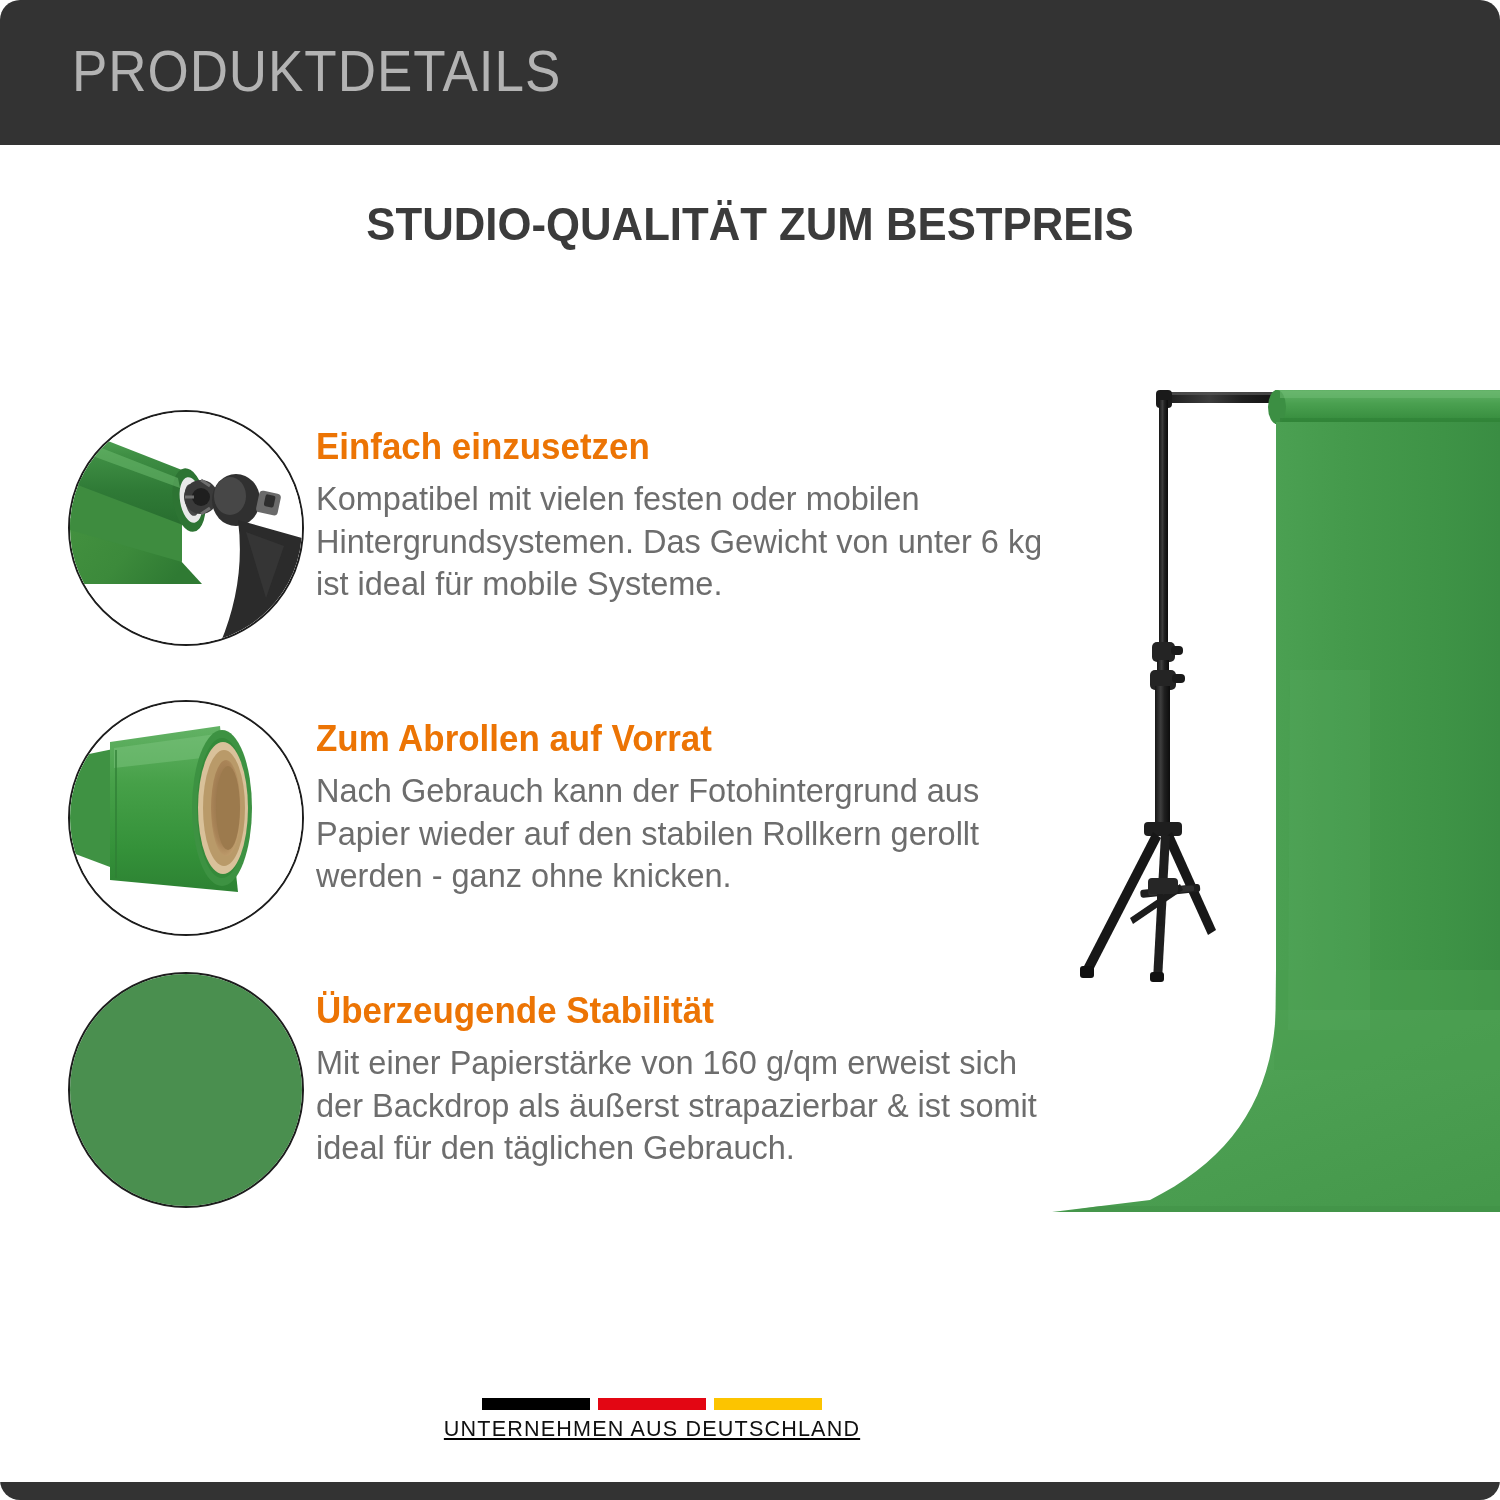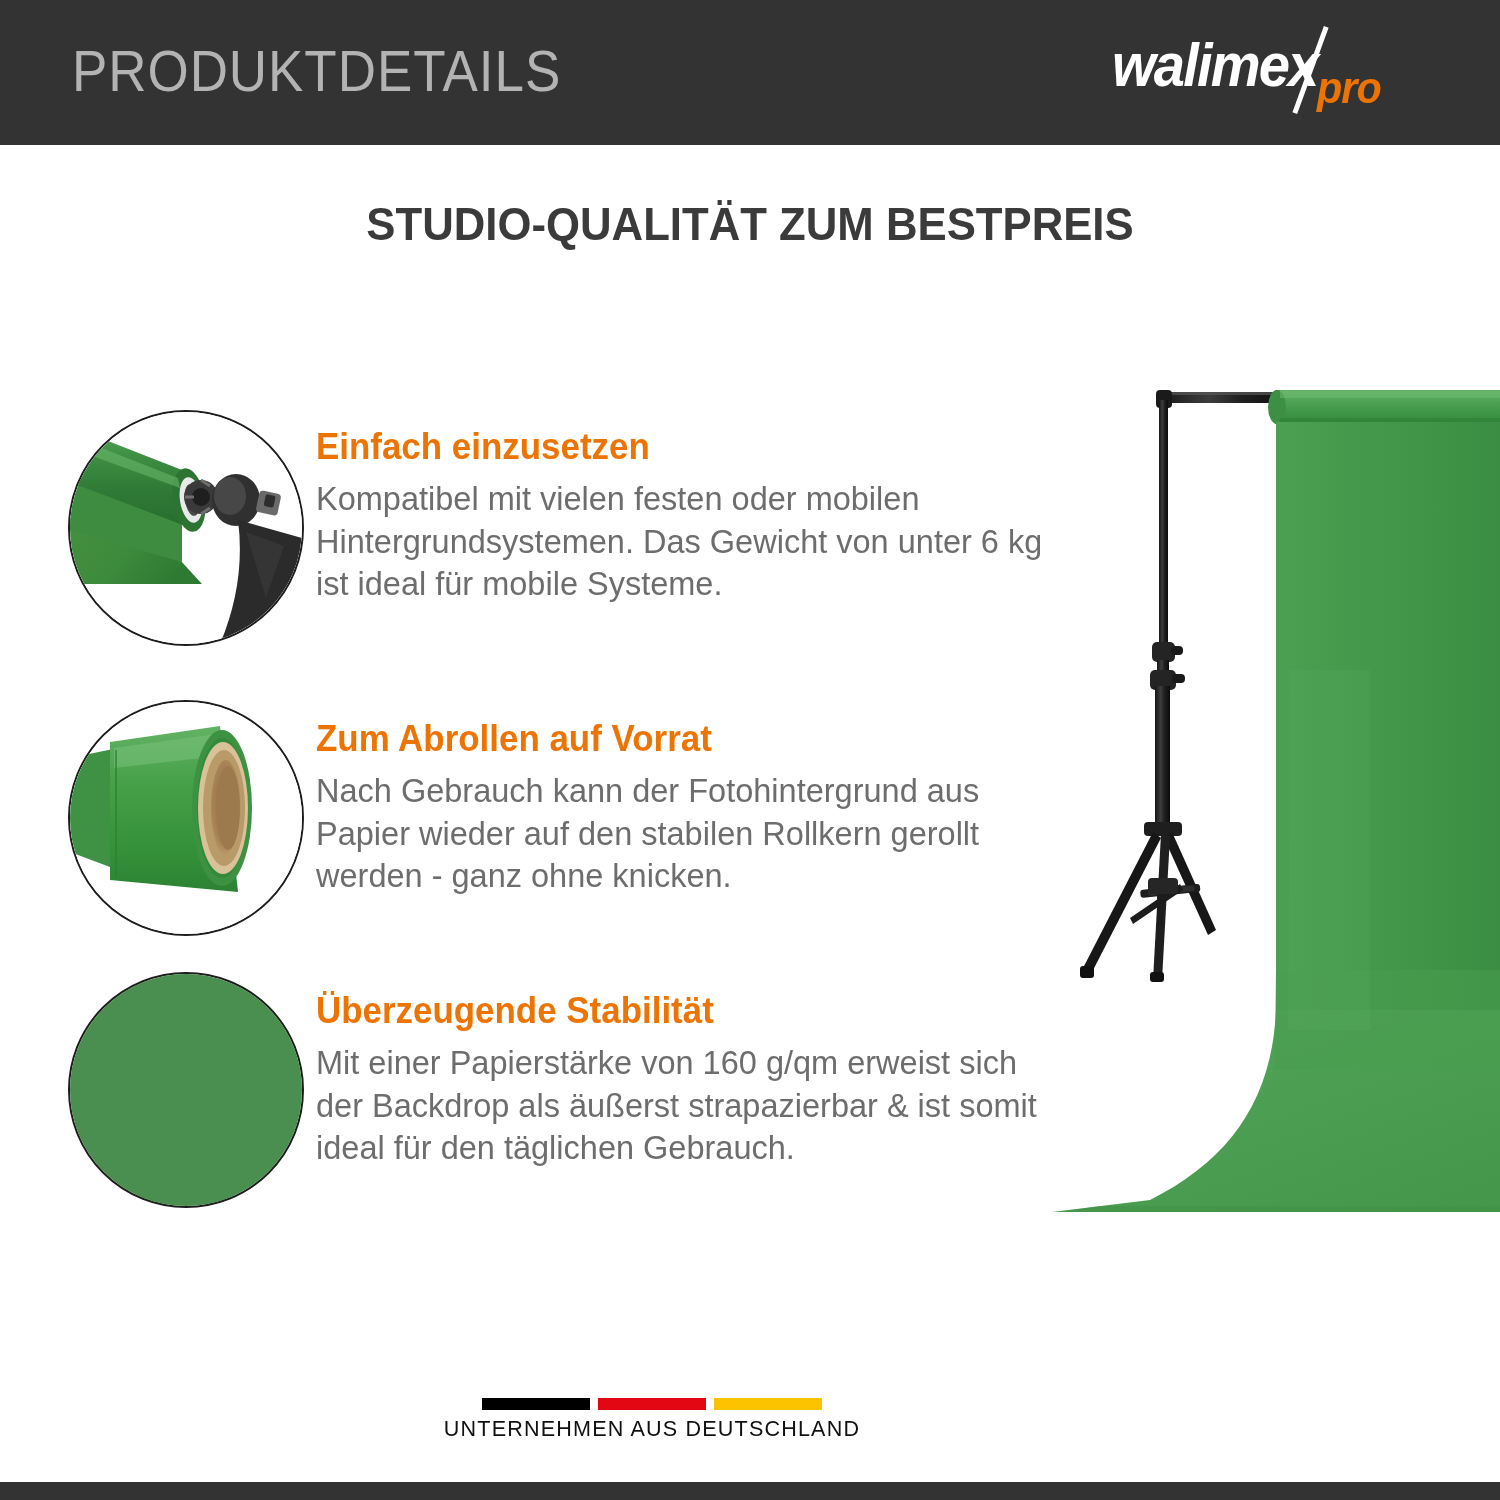--- a/index.html
+++ b/index.html
@@ -9,20 +9,21 @@
   }
   body {
     font-family: "Liberation Sans", sans-serif;
   }
   #page {
     position: relative;
     width: 1500px;
     height: 1500px;
     background: #ffffff;
     overflow: hidden;
+    border-radius: 20px;
   }
 
   
   #header-bar {
     position: absolute;
     left: 0; top: 0;
     width: 1500px;
     height: 145px;
     background: #333333;
   }
@@ -152,20 +153,21 @@
     height: 850px;
   }
 
   
   #footer-flag {
     position: absolute;
     left: 0;
     top: 1398px;
     width: 1304px;
     text-align: center;
+    text-decoration: underline;
   }
   #flag-bars {
     display: flex;
     justify-content: center;
     gap: 8px;
     margin-bottom: 6px;
   }
   .flag-bar {
     width: 108px;
     height: 12px;
@@ -187,25 +189,20 @@
   }
 </style>
 </head>
 <body>
 
 <div id="page">
 
   <div id="header-bar"></div>
   <div id="header-title">PRODUKTDETAILS</div>
 
-  <div id="logo">
-    <div id="logo-walimex">walimex</div>
-    <div id="logo-slash"></div>
-    <div id="logo-pro">pro</div>
-  </div>
 
   <div id="headline">STUDIO-QUALITÄT ZUM BESTPREIS</div>
 
   <div class="feature" style="top:410px;">
     <div class="feature-circle" style="top:0px;">
       <svg viewBox="0 0 232 232" width="232" height="232">
         <defs>
           <linearGradient id="rollg1" x1="0" y1="0" x2="0" y2="1">
             <stop offset="0%" stop-color="#59ab5c"></stop>
             <stop offset="28%" stop-color="#3f8f44"></stop>

